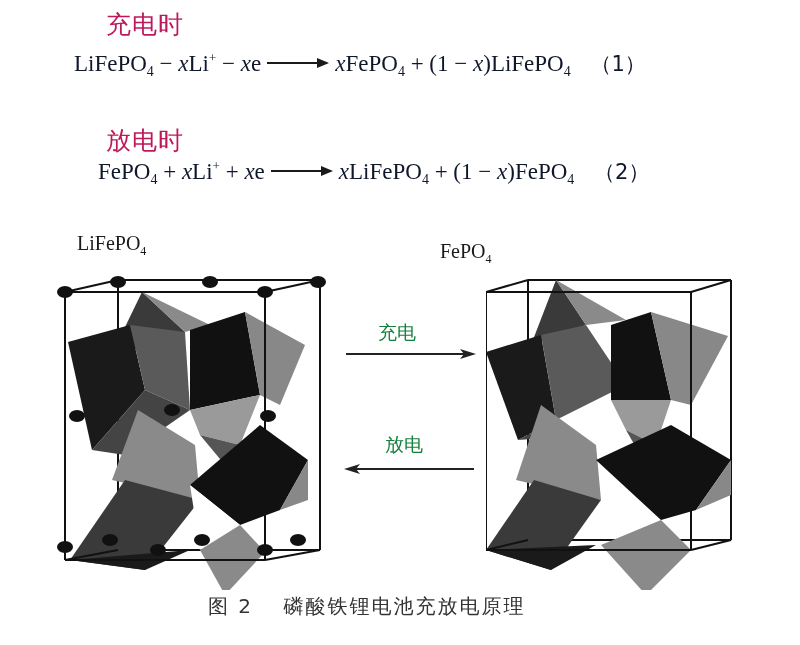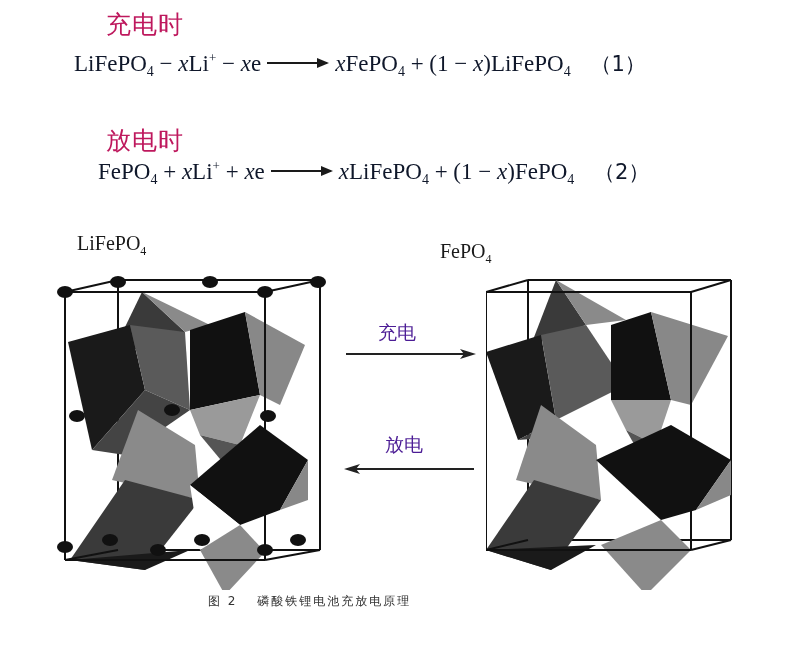--- a/index.html
+++ b/index.html
@@ -7,22 +7,22 @@
   .heading { position: absolute; font-family: "DejaVu Sans", sans-serif; font-size: 25px; color: #be185d; letter-spacing: 1px; }
   .eq { position: absolute; font-size: 23px; white-space: nowrap; color: #0f172a; }
   .eq i { font-style: italic; }
   .eq sub { font-size: 14px; vertical-align: -5px; }
   .eq sup { font-size: 13px; vertical-align: 9px; }
   .arrow { display: inline-block; position: relative; width: 60px; height: 2px; background: #1a1a1a; vertical-align: 7px; margin: 0 8px 0 6px; }
   .arrow::after { content: ""; position: absolute; right: -2px; top: -4px; border-left: 12px solid #1a1a1a; border-top: 5px solid transparent; border-bottom: 5px solid transparent; }
   .eqnum { font-family: "DejaVu Sans", sans-serif; font-size: 21px; margin-left: 14px; }
   .struct-label { position: absolute; font-size: 20px; }
   .struct-label sub { font-size: 12px; vertical-align: -5px; }
-  .proc-label { position: absolute; font-family: "DejaVu Sans", sans-serif; font-size: 19px; color: #4c1d95; }
-  .caption { position: absolute; font-family: "DejaVu Sans", sans-serif; font-size: 12px; color: #333; letter-spacing: 2px; }
+  .proc-label { position: absolute; font-family: "DejaVu Sans", sans-serif; font-size: 19px; color: #15803d; }
+  .caption { position: absolute; font-family: "DejaVu Sans", sans-serif; font-size: 20px; color: #333; letter-spacing: 2px; }
   svg { position: absolute; }
 </style>
 </head>
 <body>
 
 <div class="heading" style="left:106px; top:8px;">充电时</div>
 
 <div class="eq" style="left:74px; top:50px;">
   <span>LiFePO</span><sub>4</sub><span> − </span><i>x</i><span>Li</span><sup>+</sup><span> − </span><i>x</i><span>e</span><span class="arrow"></span><i>x</i><span>FePO</span><sub>4</sub><span> + (1 − </span><i>x</i><span>)LiFePO</span><sub>4</sub>
   <span class="eqnum">（1）</span>

